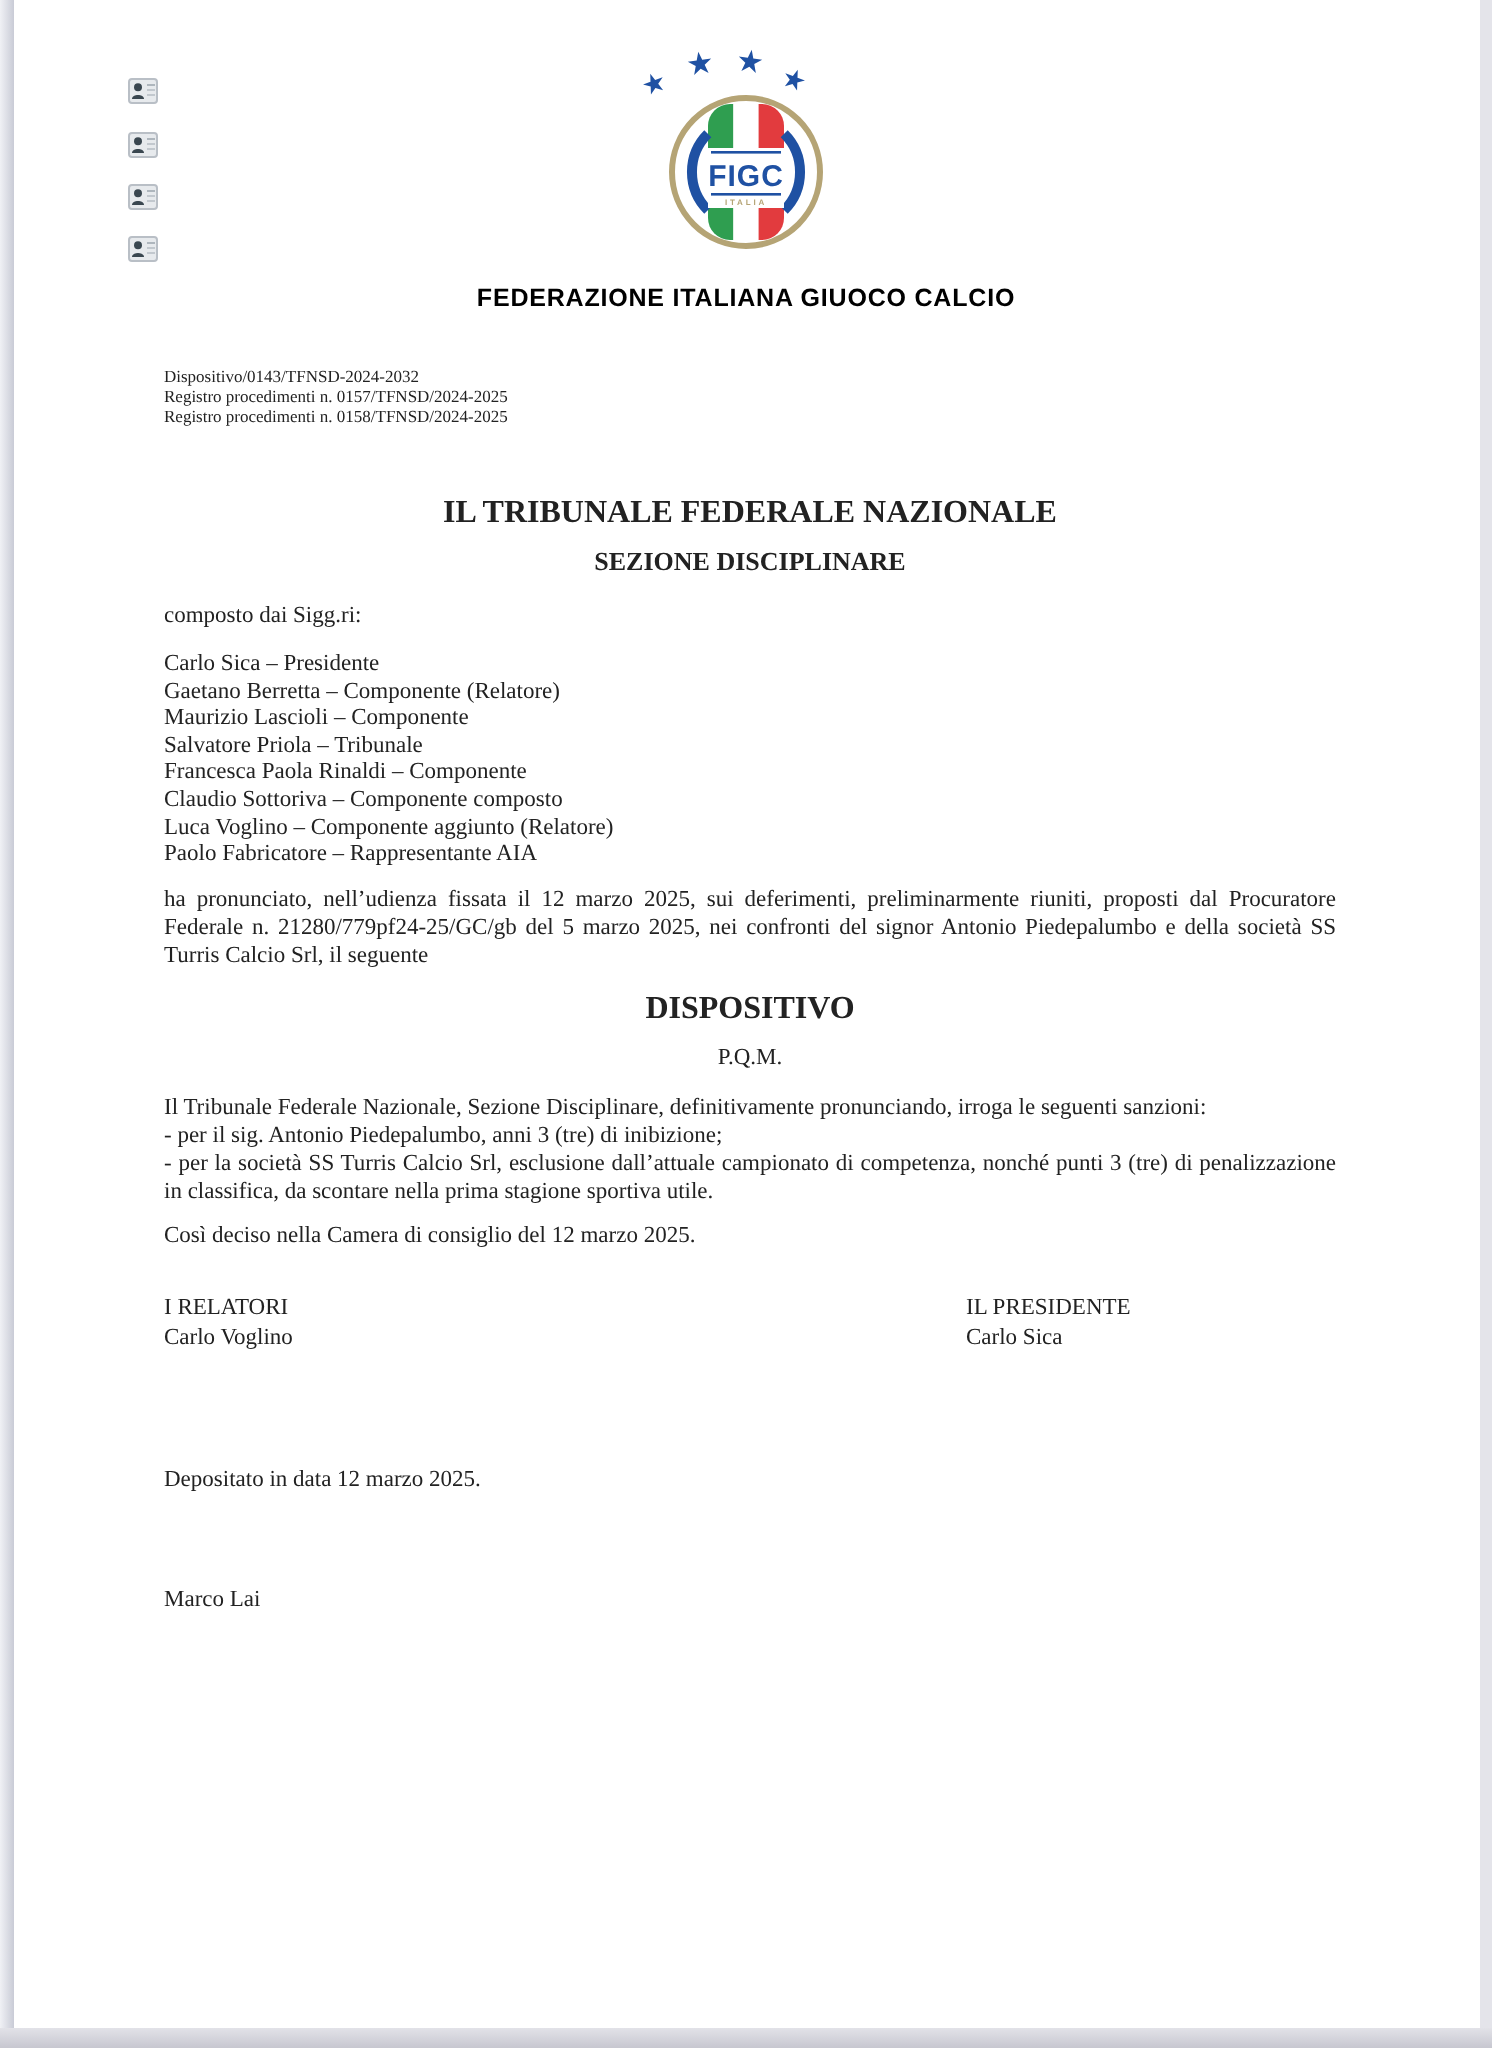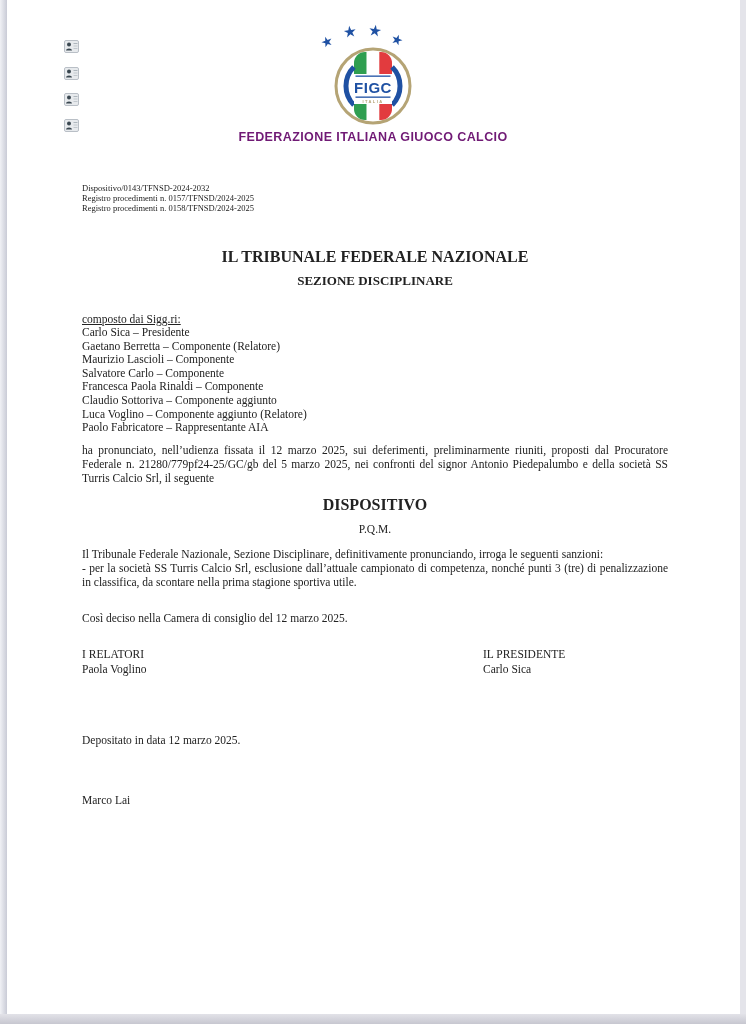--- a/index.html
+++ b/index.html
@@ -29,31 +29,31 @@
   .annots { position: absolute; left: 64px; top: 39px; width: 16px; height: 100px; }
   .annot { position: absolute; left: 0; width: 15px; height: 13px; cursor: pointer; }
   .annot:nth-child(1) { top: 0; }
   .annot:nth-child(2) { top: 27px; }
   .annot:nth-child(3) { top: 53px; }
   .annot:nth-child(4) { top: 79px; }
   
   .logo-block { position: absolute; left: 0; top: 10px; width: 100%; text-align: center; }
   .logo-svg { display: block; margin: 0 auto; }
   .wordmark {
-    margin-top: 4px;
+    margin-top: 16px;
     font-family: "Liberation Sans", "DejaVu Sans", sans-serif;
     font-size: 12.5px; font-weight: bold; letter-spacing: 0.4px;
-    color: #701a75;
+    color: #000000;
   }
   
   .blk { position: absolute; left: 82px; width: 586px; font-size: 11.5px; line-height: 14px; }
   .refs { top: 184px; font-size: 8.5px; line-height: 9.8px; }
   .h1 { top: 250px; text-align: center; font-weight: bold; font-size: 16px; }
   .h2 { top: 274px; text-align: center; font-weight: bold; font-size: 13px; font-family: Liberation Serif, serif; }
-  .composed { top: 312px; text-decoration: underline; }
+  .composed { top: 301px; }
   .members { top: 326px; line-height: 13.6px; }
   .pronounced { top: 443px; text-align: justify; }
   .dispositivo { top: 498px; text-align: center; font-weight: bold; font-size: 16px; }
   .pqm { top: 522px; text-align: center; }
   .sanctions { top: 547px; }
   .sanction-wrap { text-align: justify; }
   .decided { top: 611px; }
   .sig-left { top: 647px; width: 300px; line-height: 15.2px; }
   .sig-right { top: 647px; left: 483px; width: 200px; line-height: 15.2px; }
   .deposited { top: 733px; }
@@ -154,42 +154,43 @@
   </div>
 
   <div class="blk h1">IL TRIBUNALE FEDERALE NAZIONALE</div>
   <div class="blk h2">SEZIONE DISCIPLINARE</div>
 
   <div class="blk composed">composto dai Sigg.ri:</div>
   <div class="blk members">
     <div>Carlo Sica – Presidente</div>
     <div>Gaetano Berretta – Componente (Relatore)</div>
     <div>Maurizio Lascioli – Componente</div>
-    <div>Salvatore Carlo – Componente</div>
+    <div>Salvatore Priola – Tribunale</div>
     <div>Francesca Paola Rinaldi – Componente</div>
-    <div>Claudio Sottoriva – Componente aggiunto</div>
+    <div>Claudio Sottoriva – Componente composto</div>
     <div>Luca Voglino – Componente aggiunto (Relatore)</div>
     <div>Paolo Fabricatore – Rappresentante AIA</div>
   </div>
 
   <div class="blk pronounced">ha pronunciato, nell’udienza fissata il 12 marzo 2025, sui deferimenti, preliminarmente riuniti, proposti dal Procuratore Federale n. 21280/779pf24-25/GC/gb del 5 marzo 2025, nei confronti del signor Antonio Piedepalumbo e della società SS Turris Calcio Srl, il seguente</div>
 
   <div class="blk dispositivo">DISPOSITIVO</div>
   <div class="blk pqm">P.Q.M.</div>
 
   <div class="blk sanctions">
     <div>Il Tribunale Federale Nazionale, Sezione Disciplinare, definitivamente pronunciando, irroga le seguenti sanzioni:</div>
+    <div>- per il sig. Antonio Piedepalumbo, anni 3 (tre) di inibizione;</div>
     <div class="sanction-wrap">- per la società SS Turris Calcio Srl, esclusione dall’attuale campionato di competenza, nonché punti 3 (tre) di penalizzazione in classifica, da scontare nella prima stagione sportiva utile.</div>
   </div>
 
   <div class="blk decided">Così deciso nella Camera di consiglio del 12 marzo 2025.</div>
 
   <div class="blk sig-left">
     <div>I RELATORI</div>
-    <div>Paola Voglino</div>
+    <div>Carlo Voglino</div>
   </div>
   <div class="blk sig-right">
     <div>IL PRESIDENTE</div>
     <div>Carlo Sica</div>
   </div>
 
   <div class="blk deposited">Depositato in data 12 marzo 2025.</div>
 
   <div class="blk secretary">
     <div>Marco Lai</div>

